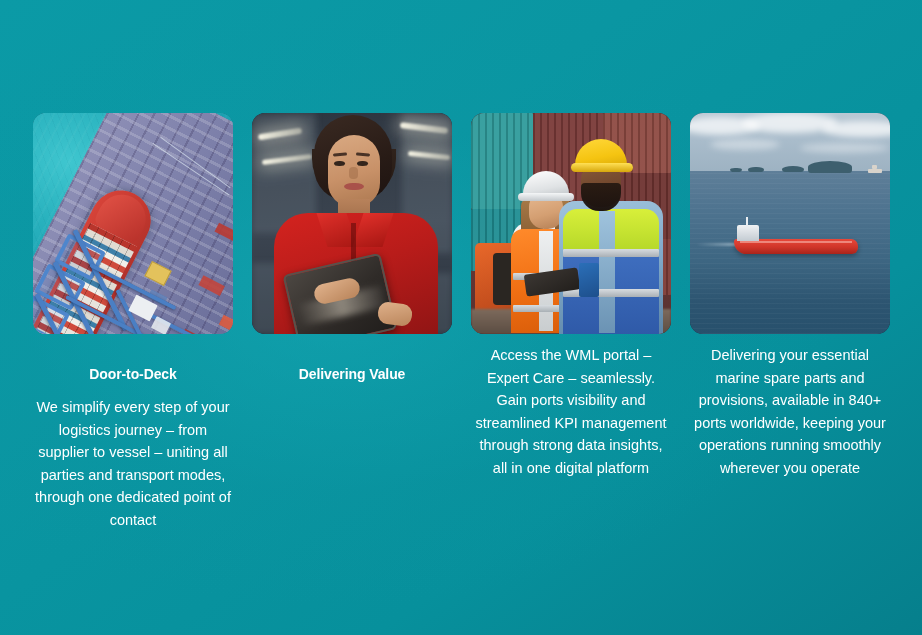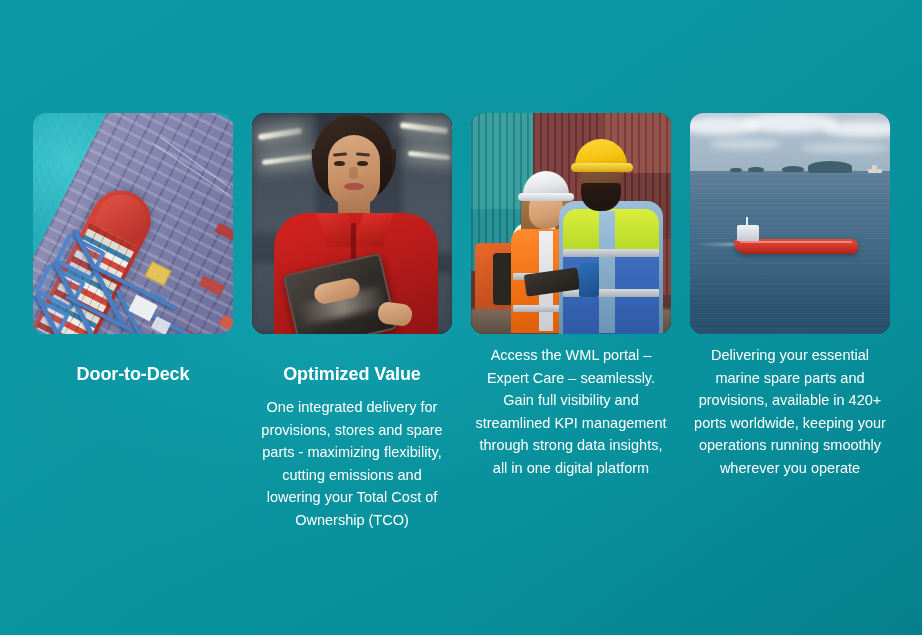--- a/index.html
+++ b/index.html
@@ -66,21 +66,21 @@
     background: #123;
   }
   .card-image .layer {
     position: absolute;
     left: 0; top: 0; right: 0; bottom: 0;
   }
 
   .card-title {
     margin-top: 28px;
     color: #ffffff;
-    font-size: 18px;
+    font-size: 14px;
     font-weight: bold;
     line-height: 24px;
     text-align: center;
     letter-spacing: -0.1px;
   }
   .card-body {
     margin-top: 10px;
     color: #ffffff;
     font-size: 14.5px;
     font-weight: normal;
@@ -581,20 +581,21 @@
 
         <div class="img1-cable" style="left:120px;top:30px;width:92px;transform:rotate(34deg);"></div>
         <div class="img1-cable" style="left:128px;top:24px;width:86px;transform:rotate(36deg);"></div>
 
         <div class="img1-yellowbox" style="left:114px;top:152px;width:20px;height:15px;transform:rotate(27deg);"></div>
         <div class="img1-whitebox" style="left:98px;top:186px;width:24px;height:18px;transform:rotate(27deg);"></div>
         <div class="img1-whitebox" style="left:120px;top:206px;width:16px;height:13px;transform:rotate(27deg);opacity:0.85;"></div>
       </div>
 
       <div class="card-title">Door-to-Deck</div>
+      <div class="card-body">We simplify every step of your logistics journey – from supplier to vessel – uniting all parties and transport modes, through one dedicated point of contact</div>
     </div>
 
     <div class="card">
       <div class="card-image">
         <div class="layer img2-bg"></div>
 
         <div class="img2-blur-panel" style="left:0;top:0;width:64px;height:120px;"></div>
         <div class="img2-blur-panel" style="left:150px;top:0;width:50px;height:140px;"></div>
         <div class="img2-blur-panel" style="left:0;top:150px;width:60px;height:71px;"></div>
         <div class="img2-blur-panel" style="left:148px;top:160px;width:52px;height:61px;"></div>
@@ -621,22 +622,21 @@
         <div class="img2-placket"></div>
 
         <div class="img2-hand" style="left:44px;top:196px;width:40px;height:24px;transform:rotate(-14deg);"></div>
         <div class="img2-tablet">
           <div class="img2-tablet-glare"></div>
         </div>
         <div class="img2-hand" style="left:62px;top:168px;width:46px;height:20px;transform:rotate(-12deg);"></div>
         <div class="img2-hand" style="left:126px;top:190px;width:34px;height:22px;transform:rotate(8deg);"></div>
       </div>
 
-      <div class="card-title">Optimized Value</div>
-      <div class="card-body">One integrated delivery for provisions, stores and spare parts - maximizing flexibility, cutting emissions and lowering your Total Cost of Ownership (TCO)</div>
+      <div class="card-title">Delivering Value</div>
     </div>
 
     <div class="card">
       <div class="card-image">
         <div class="layer img3-bg"></div>
 
         <div class="img3-cont" style="left:0;top:0;width:62px;height:96px;background:#2f9b9b;"></div>
         <div class="img3-cont" style="left:0;top:96px;width:62px;height:62px;background:#1f8d92;"></div>
         <div class="img3-cont" style="left:62px;top:0;width:70px;height:104px;background:#7a3a38;"></div>
         <div class="img3-cont" style="left:132px;top:0;width:68px;height:60px;background:#8e4a42;"></div>
@@ -666,21 +666,21 @@
         <div class="img3-refl" style="left:92px;top:176px;width:96px;height:8px;"></div>
         <div class="img3-m-face"></div>
         <div class="img3-m-beard"></div>
         <div class="img3-m-helmet"></div>
         <div class="img3-m-brim"></div>
 
         <div class="img3-clip"></div>
         <div class="img3-papers"></div>
       </div>
 
-      <div class="card-body">Access the WML portal – Expert Care – seamlessly. Gain full visibility and streamlined KPI management through strong data insights, all in one digital platform</div>
+      <div class="card-body">Access the WML portal – Expert Care – seamlessly. Gain ports visibility and streamlined KPI management through strong data insights, all in one digital platform</div>
     </div>
 
     <div class="card">
       <div class="card-image">
         <div class="img4-sky"></div>
         <div class="img4-cloud" style="left:-10px;top:4px;width:80px;height:18px;"></div>
         <div class="img4-cloud" style="left:52px;top:0px;width:96px;height:20px;"></div>
         <div class="img4-cloud" style="left:132px;top:8px;width:84px;height:16px;"></div>
         <div class="img4-cloud" style="left:20px;top:26px;width:70px;height:11px;opacity:0.55;"></div>
         <div class="img4-cloud" style="left:110px;top:30px;width:88px;height:10px;opacity:0.5;"></div>
@@ -695,17 +695,17 @@
         <div class="img4-farship" style="left:178px;top:56px;width:14px;height:4px;"></div>
         <div class="img4-farship" style="left:182px;top:52px;width:5px;height:4px;"></div>
 
         <div class="img4-wake"></div>
         <div class="img4-hull"></div>
         <div class="img4-deckline"></div>
         <div class="img4-super"></div>
         <div class="img4-mast"></div>
       </div>
 
-      <div class="card-body">Delivering your essential marine spare parts and provisions, available in 420+ ports worldwide, keeping your operations running smoothly wherever you operate</div>
+      <div class="card-body">Delivering your essential marine spare parts and provisions, available in 840+ ports worldwide, keeping your operations running smoothly wherever you operate</div>
     </div>
 
   </div>
 </div>
 
 </body></html>

